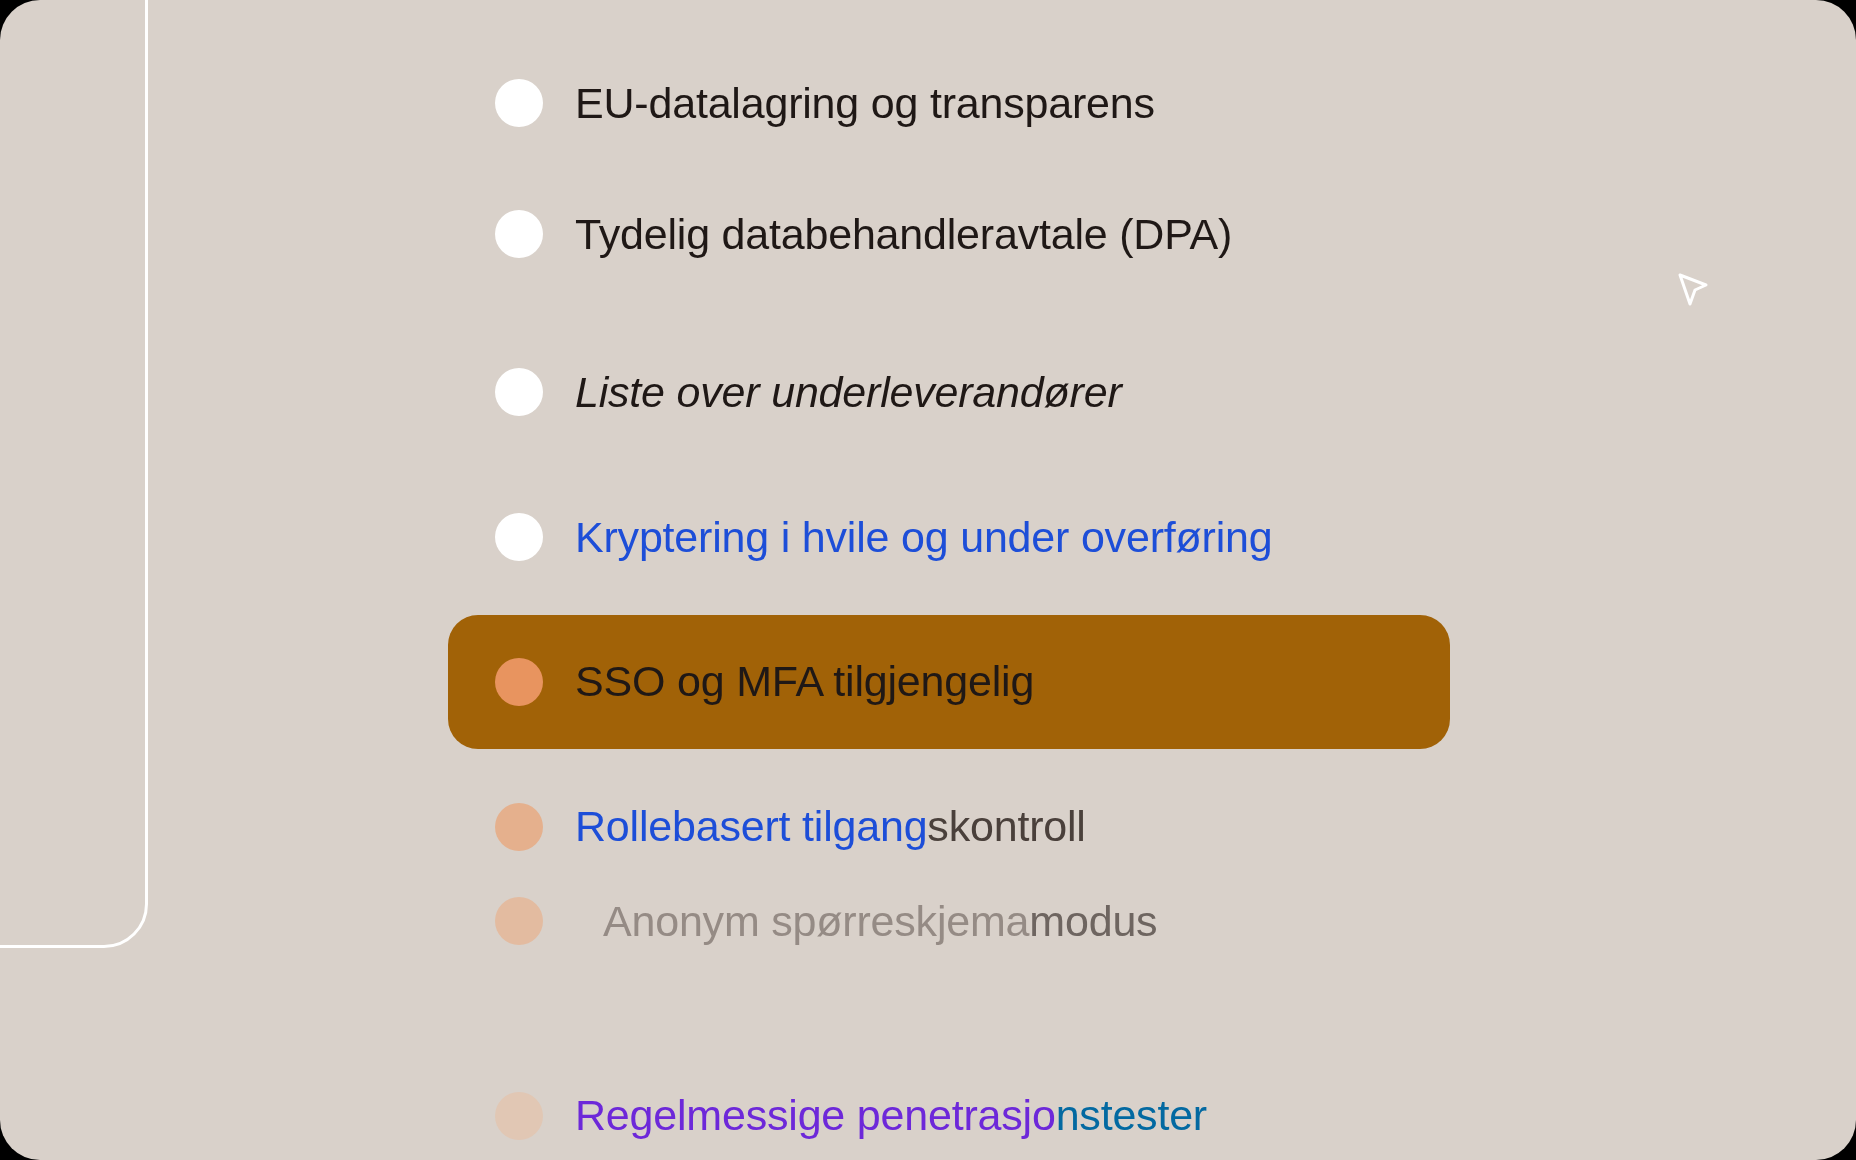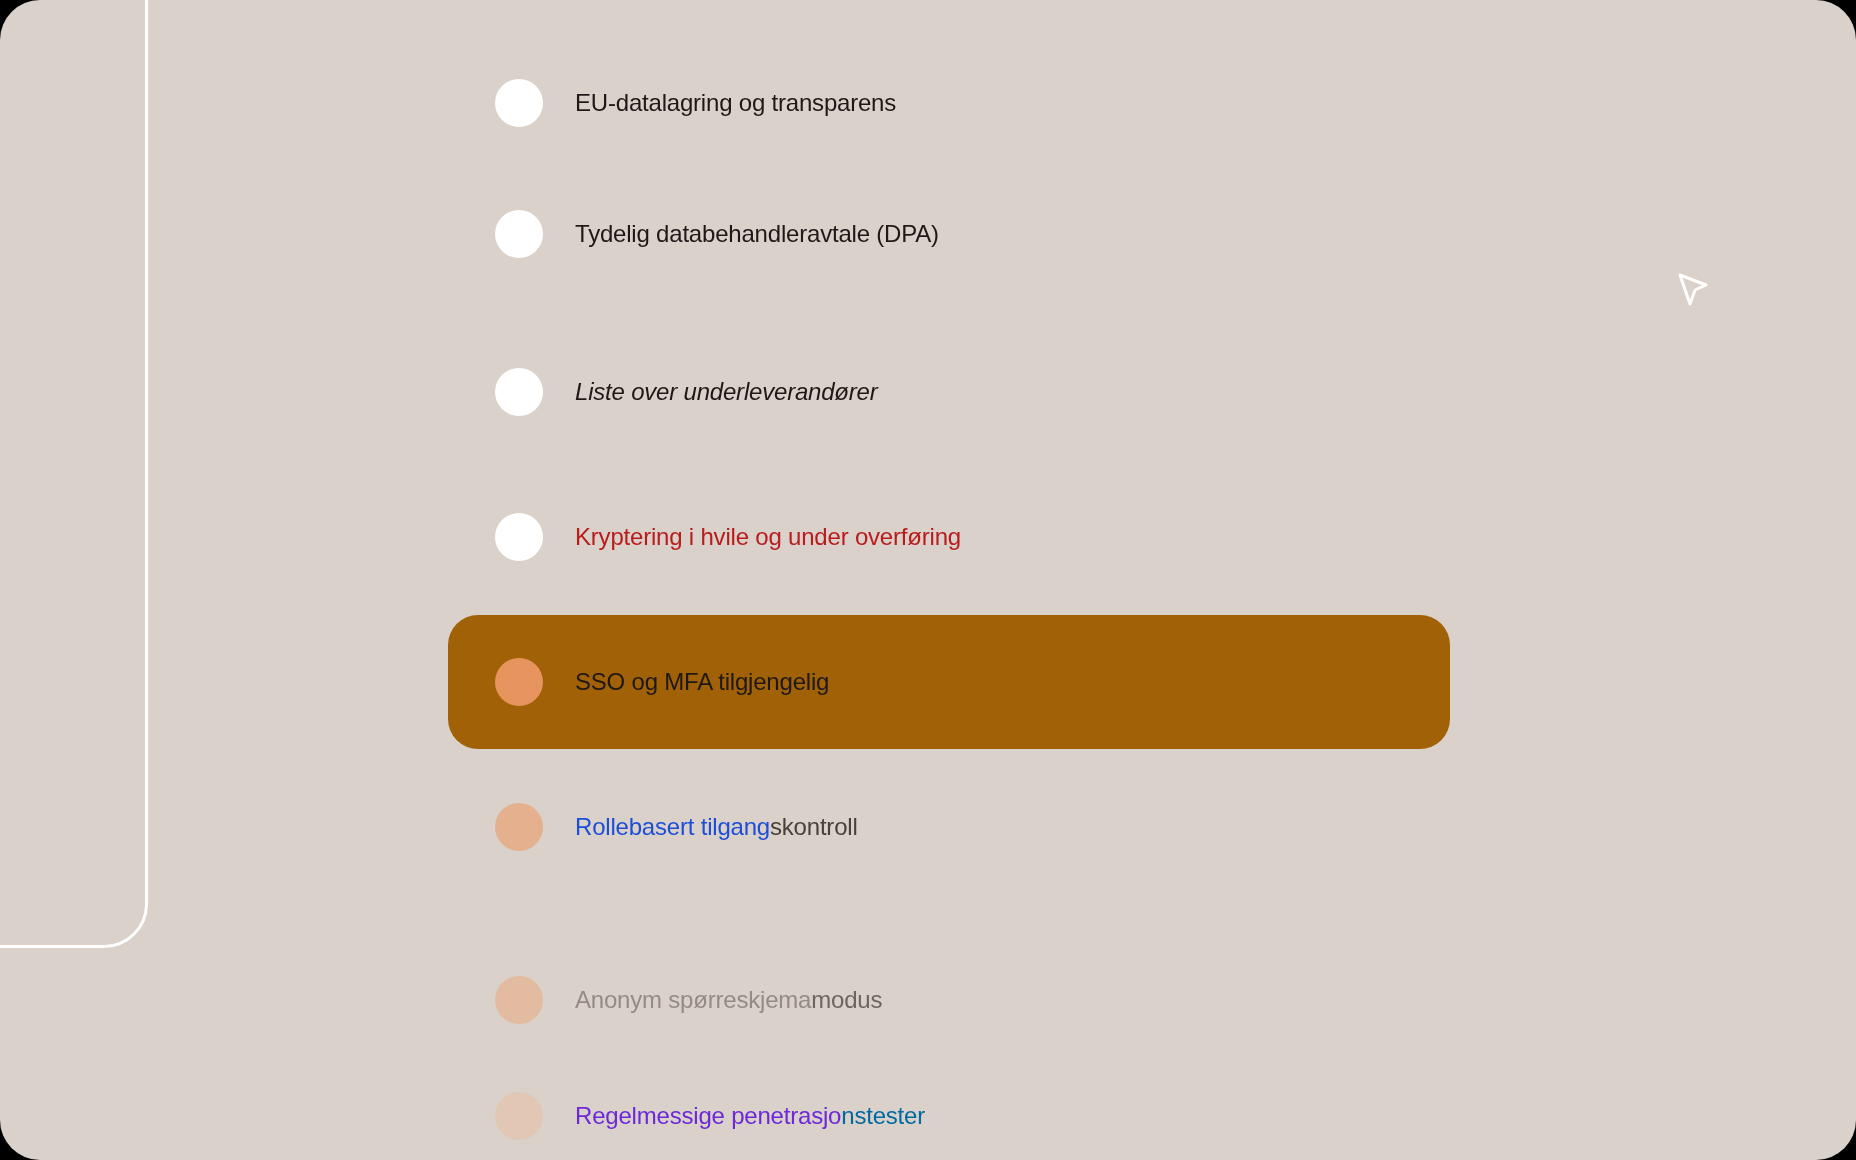--- a/index.html
+++ b/index.html
@@ -47,21 +47,21 @@
     position: absolute;
     left: 448px;
     width: 1002px;
     height: 134px;
     box-sizing: border-box;
     padding-left: 47px;
     display: flex;
     align-items: center;
     border-radius: 30px;
     font-family: "Liberation Sans", sans-serif;
-    font-size: 24px;
+    font-size: 43px;
     letter-spacing: -0.2px;
     cursor: pointer;
   }
   .item.active {
     background: #a16207;
   }
   .bullet {
     width: 48px;
     height: 48px;
     border-radius: 50%;
@@ -89,31 +89,31 @@
     <div class="item" style="top: 167px;">
       <span class="bullet" style="background: rgb(255, 255, 255);"></span>
       <span class="label"><span class="head" style="color: rgb(31, 24, 22);">Tydelig databehandleravtale (DPA)</span><span class="fade-tail" style="color: rgb(31, 24, 22);"></span></span>
     </div>
     <div class="item" style="top: 325.4px;">
       <span class="bullet" style="background: rgb(255, 255, 255);"></span>
       <span class="label"><span class="head" style="color: rgb(31, 24, 22); font-style: italic;">Liste over underleverandører</span><span class="fade-tail" style="color: rgb(31, 24, 22);"></span></span>
     </div>
     <div class="item" style="top: 470.1px;">
       <span class="bullet" style="background: rgb(255, 255, 255);"></span>
-      <span class="label"><span class="head" style="color: #b91c1c;">Kryptering i hvile og under overføring</span><span class="fade-tail" style="color: rgb(31, 24, 22);"></span></span>
+      <span class="label"><span class="head" style="color: #1d4ed8;">Kryptering i hvile og under overføring</span><span class="fade-tail" style="color: rgb(31, 24, 22);"></span></span>
     </div>
     <div class="item active" style="top: 614.8px;">
       <span class="bullet" style="background: rgb(232, 148, 95);"></span>
       <span class="label"><span class="head" style="color: rgb(31, 24, 22);">SSO og MFA tilgjengelig</span><span class="fade-tail" style="color: rgb(31, 24, 22);"></span></span>
     </div>
     <div class="item" style="top: 759.5px;">
       <span class="bullet" style="background: rgb(229, 176, 141);"></span>
       <span class="label"><span class="head" style="color: #1d4ed8;">Rollebasert tilgang</span><span class="fade-tail" style="color: rgb(74, 64, 59); margin-top: 12px;">skontroll</span></span>
     </div>
-    <div class="item" style="top: 933px;">
+    <div class="item" style="top: 854px; gap: 28px;">
       <span class="bullet" style="background: rgb(227, 187, 160);"></span>
       <span class="label"><span class="head" style="color: rgb(149, 139, 133);">Anonym spørreskjema</span><span class="fade-tail" style="color: rgb(110, 101, 96);">modus</span></span>
     </div>
     <div class="item" style="top: 1048.9px;">
       <span class="bullet" style="background: rgb(225, 199, 180);"></span>
       <span class="label"><span class="head" style="color: #6d28d9;">Regelmessige penetrasjo</span><span class="fade-tail" style="color: #0369a1;">nstester</span></span>
     </div>
   </div>
 
   <svg class="cursor" viewBox="0 0 36 36">

